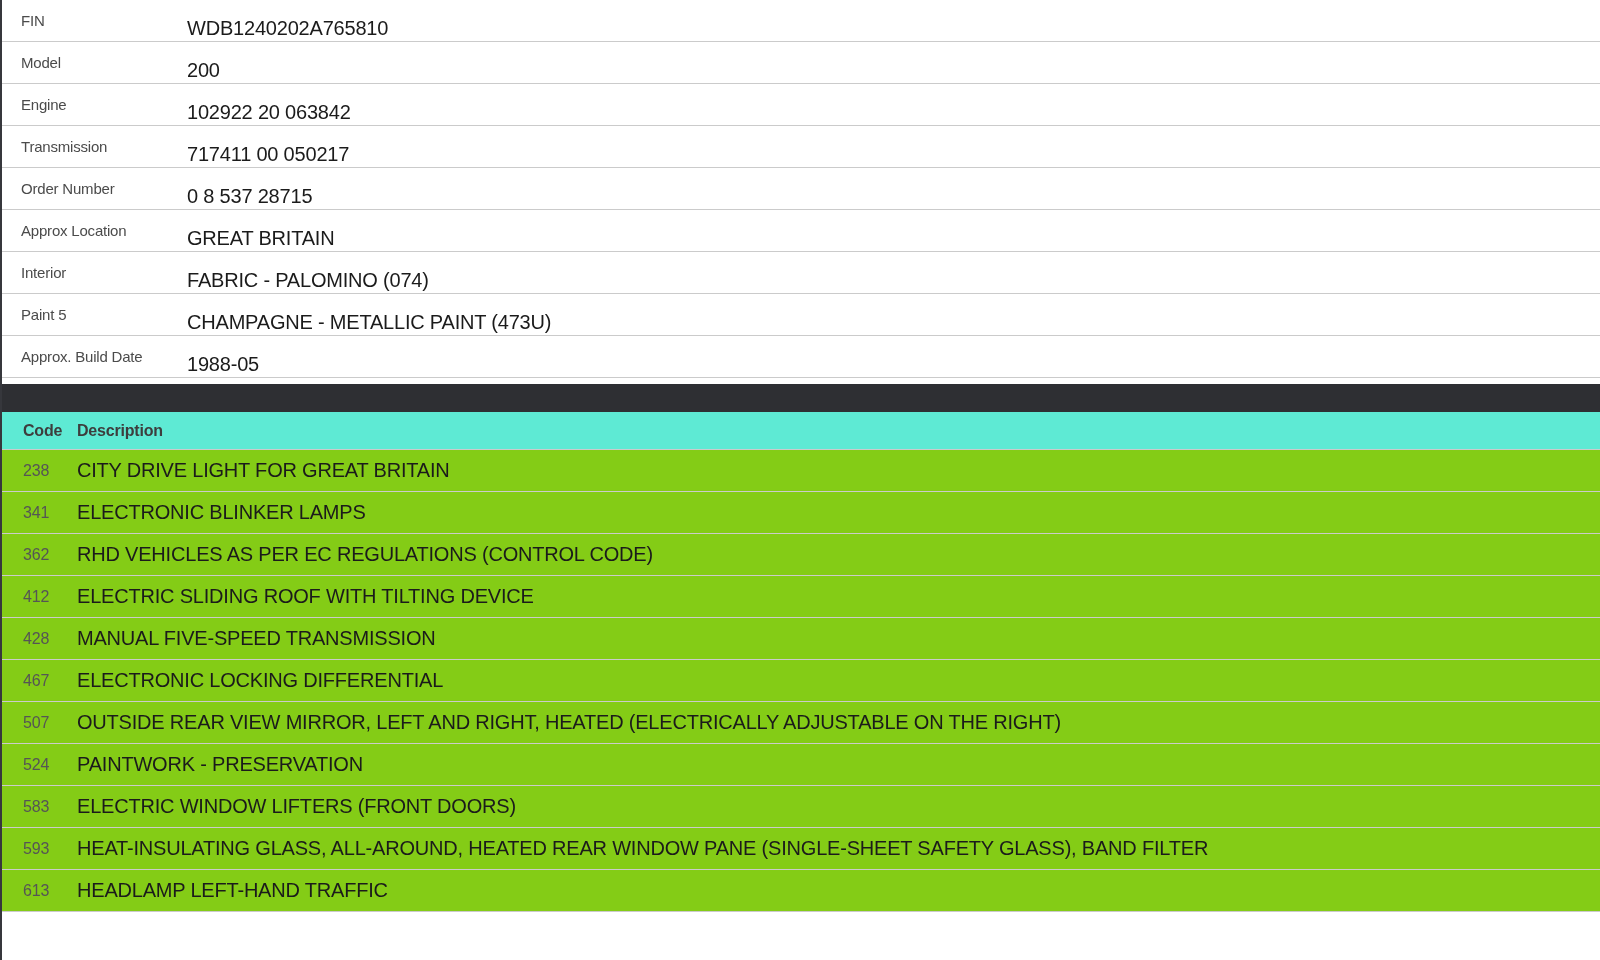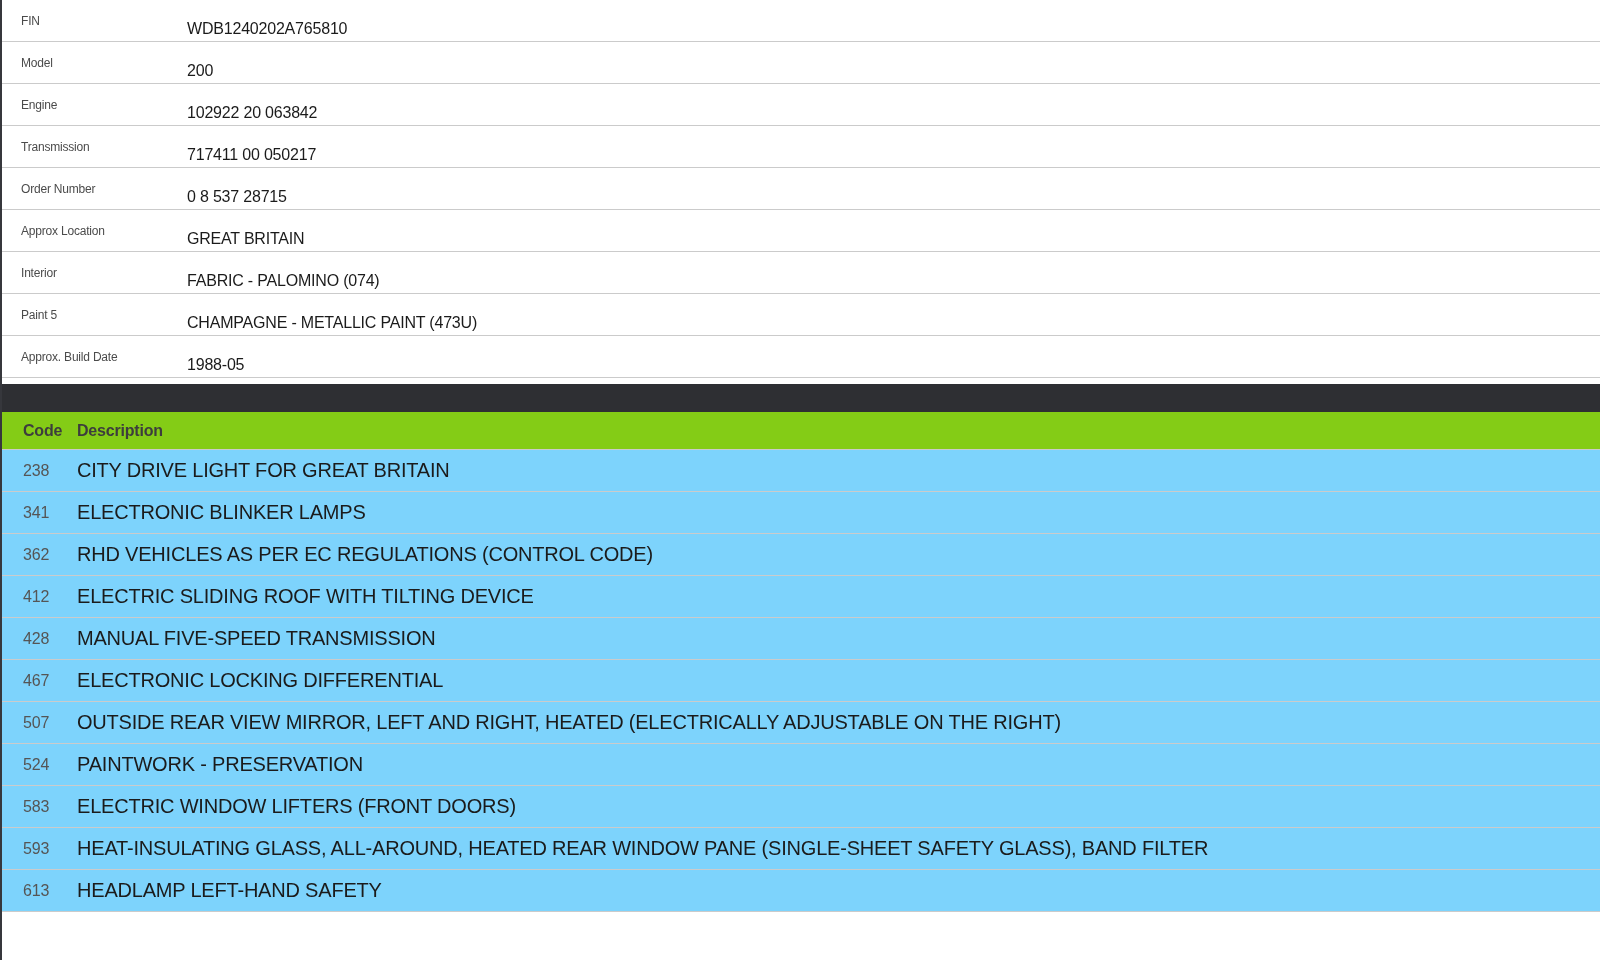--- a/index.html
+++ b/index.html
@@ -21,27 +21,27 @@
     height: 42px;
     display: flex;
     align-items: center;
     border-bottom: 1px solid #cbcbcb;
     background: #ffffff;
   }
   .spec-label {
     width: 185px;
     padding-left: 19px;
     flex: 0 0 185px;
-    font-size: 12px;
+    font-size: 15px;
     color: #4b4b4b;
     letter-spacing: -0.2px;
     white-space: nowrap;
   }
   .spec-value {
-    font-size: 16px;
+    font-size: 20px;
     color: #1b1b1b;
     letter-spacing: -0.2px;
     white-space: nowrap;
     margin-top: 16px;
   }
 
   
   .divider-bar {
     margin-top: 6px;
     height: 28px;
@@ -49,35 +49,35 @@
     background: #2e2f33;
   }
 
   
   .code-table { width: 100%; }
   .code-header-row {
     height: 38px;
     display: flex;
     align-items: center;
     border-bottom: 1px solid #cbcbcb;
-    background: #84cc16;
+    background: #5eead4;
   }
   .code-header-row .col-code,
   .code-header-row .col-desc {
     font-weight: 700;
     color: #3d3d3d;
     font-size: 16px;
     letter-spacing: -0.2px;
   }
   .code-row {
     height: 42px;
     display: flex;
     align-items: center;
     border-bottom: 1px solid #cbcbcb;
-    background: #7dd3fc;
+    background: #84cc16;
   }
   .col-code {
     flex: 0 0 75px;
     width: 75px;
     padding-left: 21px;
     font-size: 16px;
     color: #555555;
     letter-spacing: -0.2px;
     white-space: nowrap;
   }
@@ -194,18 +194,18 @@
     <div class="col-desc">ELECTRIC WINDOW LIFTERS (FRONT DOORS)</div>
   </div>
 
   <div class="code-row">
     <div class="col-code">593</div>
     <div class="col-desc">HEAT-INSULATING GLASS, ALL-AROUND, HEATED REAR WINDOW PANE (SINGLE-SHEET SAFETY GLASS), BAND FILTER</div>
   </div>
 
   <div class="code-row">
     <div class="col-code">613</div>
-    <div class="col-desc">HEADLAMP LEFT-HAND SAFETY</div>
+    <div class="col-desc">HEADLAMP LEFT-HAND TRAFFIC</div>
   </div>
 </div>
   </div>
 
 </div>
 
 </body></html>

